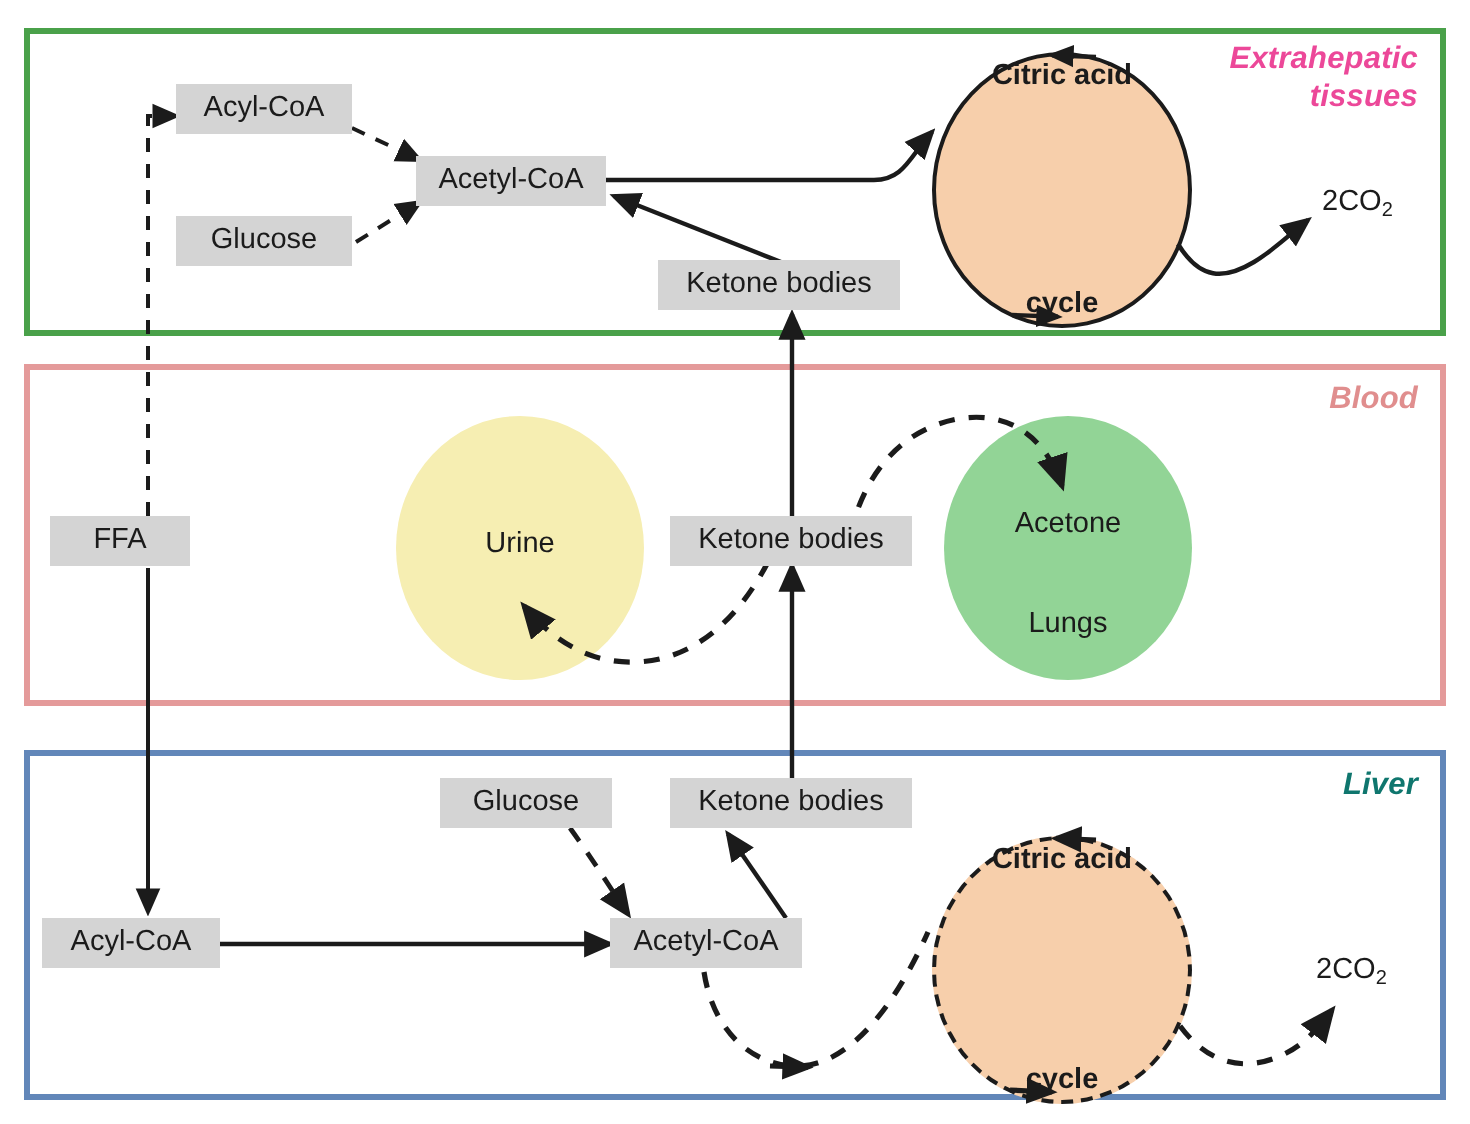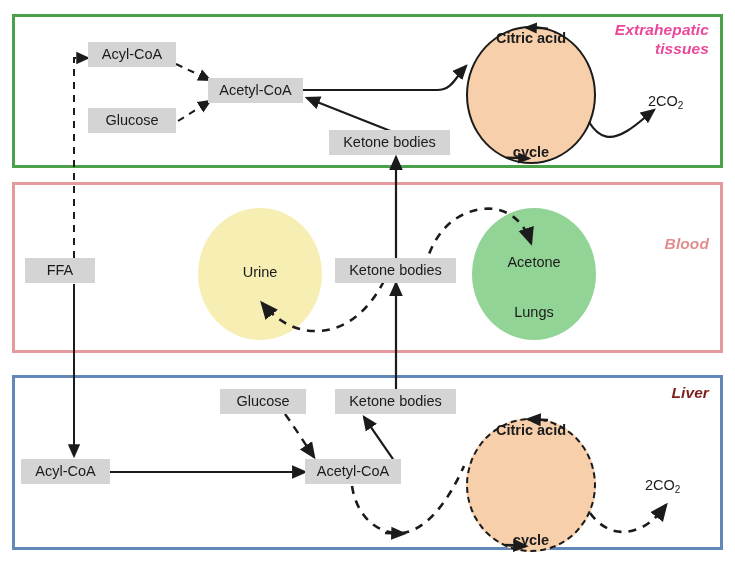--- a/index.html
+++ b/index.html
@@ -27,23 +27,23 @@
     font-weight:bold;
     font-size:15.5px;
     line-height:19px;
     text-align:right;
     white-space:pre-line;
     letter-spacing:.1px;
   }
   #panel-extrahepatic{left:12px;top:14px;width:711px;height:154px;border-color:#4aa14a;}
   #label-extrahepatic{right:26px;top:20px;color:#ec4899;width:160px;}
   #panel-blood{left:12px;top:182px;width:711px;height:171px;border-color:#e49a9a;}
-  #label-blood{right:26px;top:190px;color:#e08e8e;width:160px;margin-top:44px;}
+  #label-blood{right:26px;top:190px;color:#e08e8e;width:160px;}
   #panel-liver{left:12px;top:375px;width:711px;height:175px;border-color:#6287b9;}
-  #label-liver{right:26px;top:383px;color:#7f1d1d;width:160px;}
+  #label-liver{right:26px;top:383px;color:#0f766e;width:160px;}
 
   
   .mbox{
     position:absolute;
     background:#d4d4d4;
     color:#1b1b1b;
     font-size:14.5px;
     line-height:14.5px;
     display:flex;
     align-items:center;
@@ -89,20 +89,21 @@
   #blob-lungs .l2{position:absolute;top:94px;left:0;right:0;}
   #blob-urine .l1{position:absolute;top:54px;left:0;right:0;}
 
   
   .co2{
     position:absolute;
     font-size:14.5px;
     color:#1b1b1b;
     z-index:6;
     white-space:nowrap;
+    margin-left:13px;
   }
   .co2 sub{font-size:10px;vertical-align:baseline;position:relative;top:3px;}
 
   
   #wires{position:absolute;left:0;top:0;width:735px;height:562px;z-index:5;pointer-events:none;}
 </style>
 </head>
 <body>
 
 <div id="stage">

